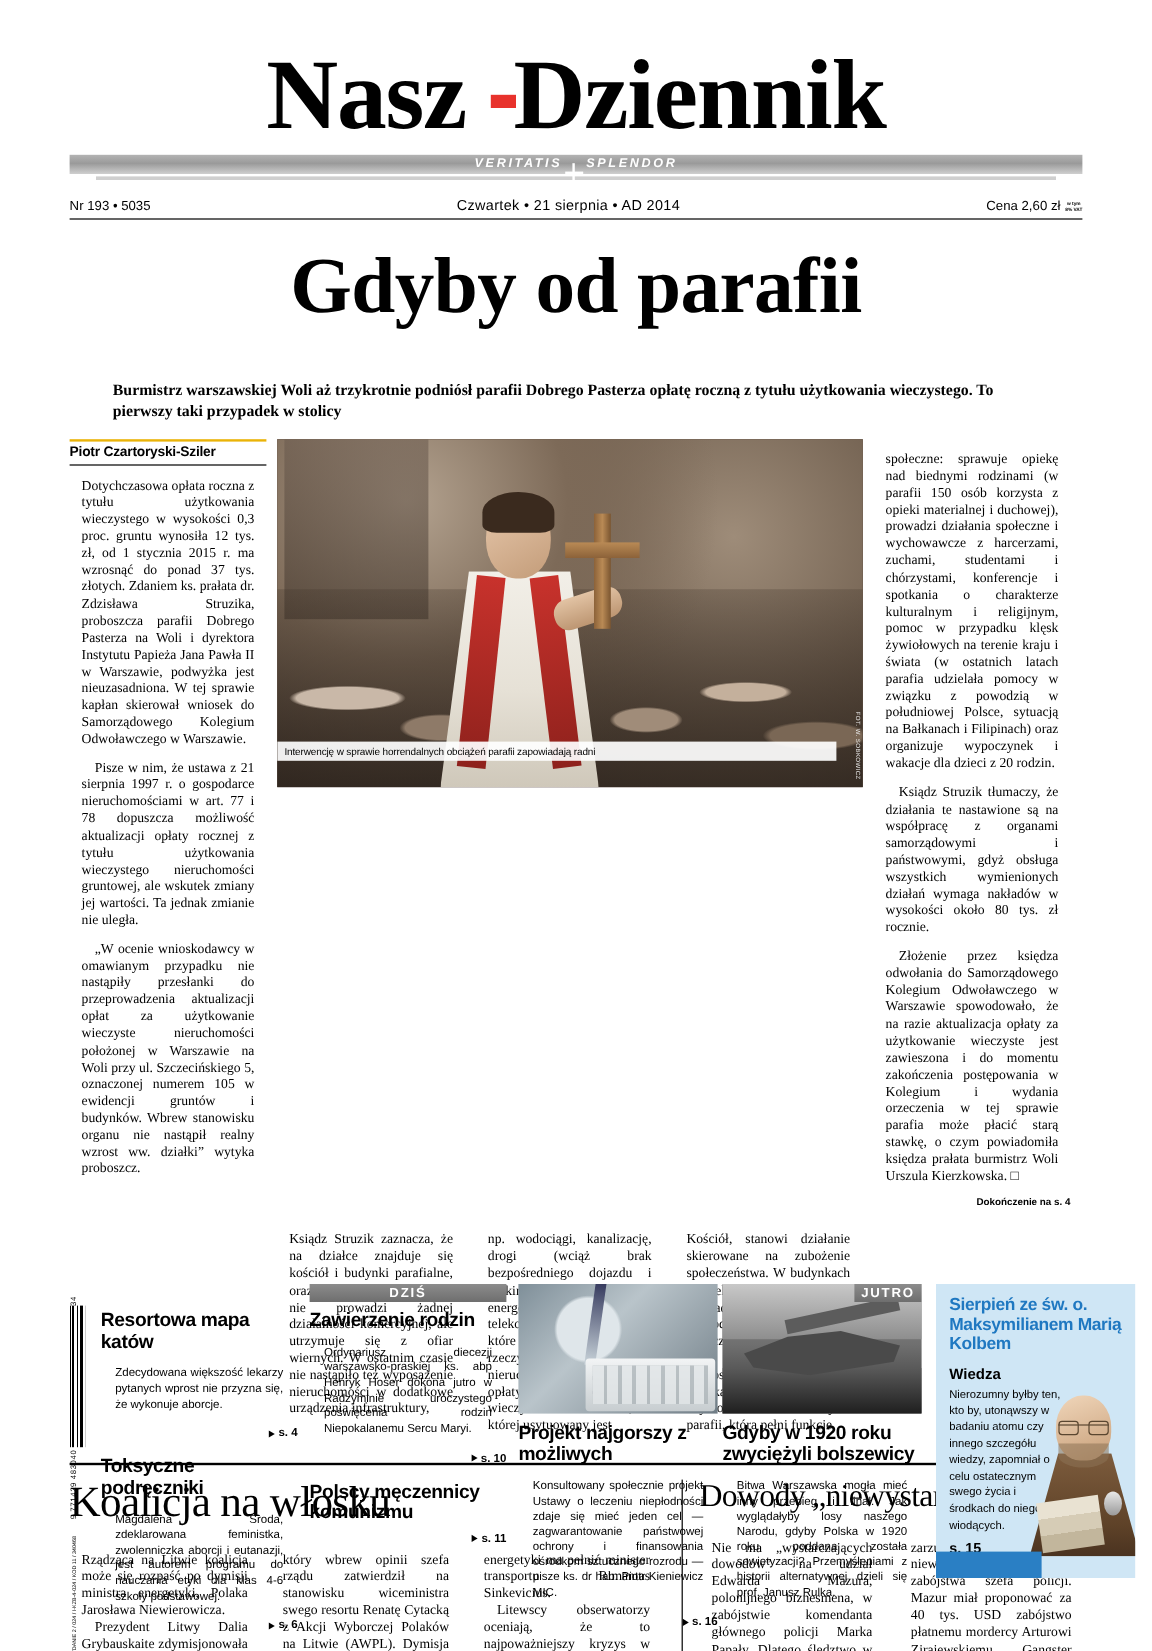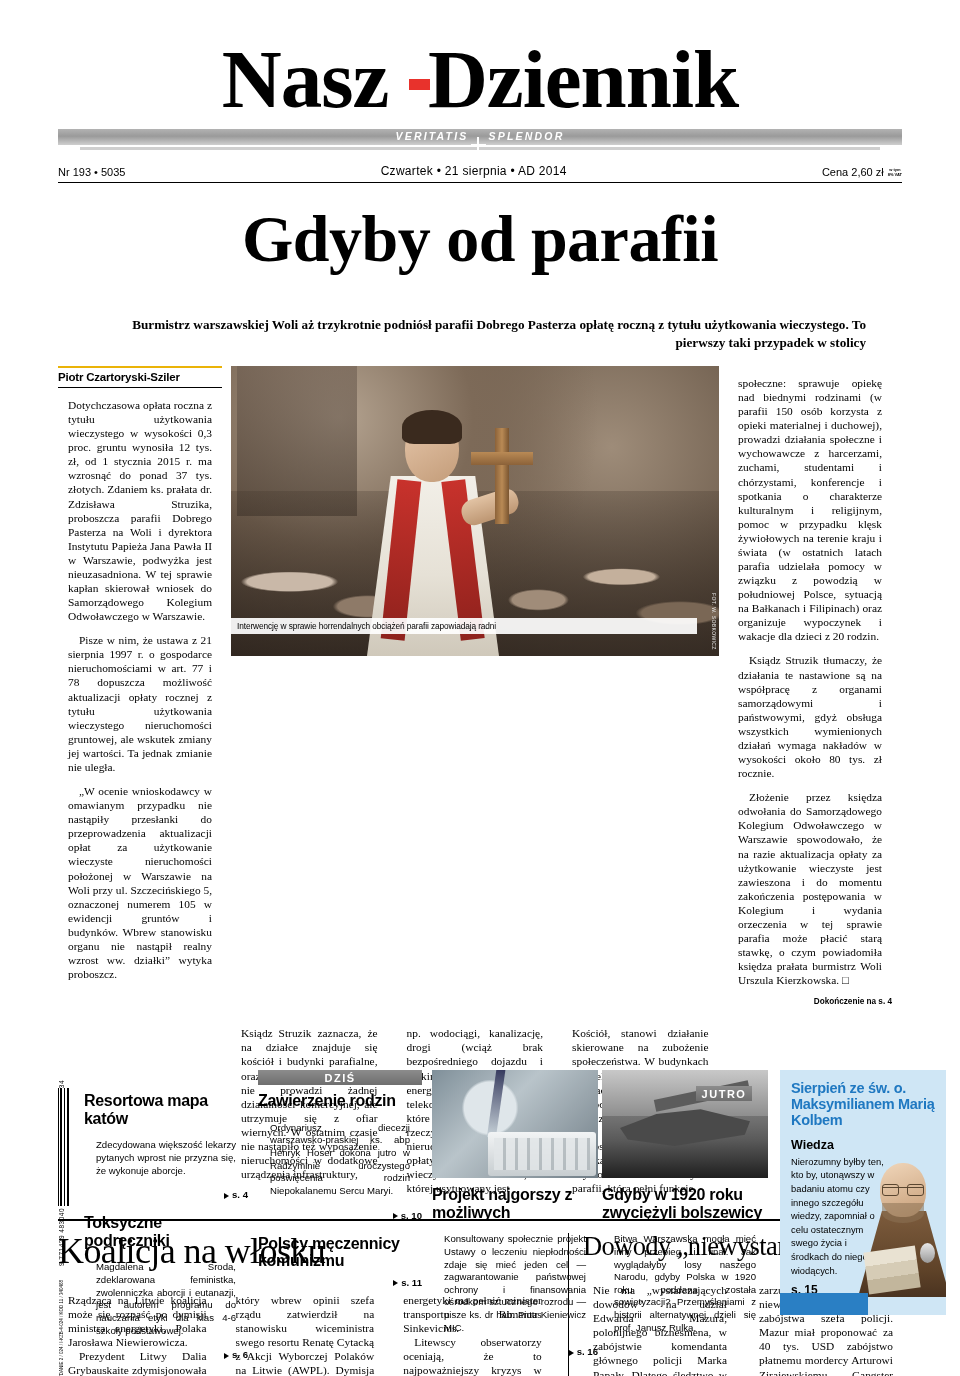--- a/index.html
+++ b/index.html
@@ -127,21 +127,21 @@
   
   .lead-headline {
     text-align: center;
     font-size: 66px;
     font-weight: bold;
     line-height: 1.02;
     margin-top: 22px;
     letter-spacing: -0.5px;
   }
   .lead-sub {
-    text-align: right;
+    text-align: left;
     font-size: 13.2px;
     font-weight: bold;
     line-height: 1.35;
     margin: 16px 36px 0 36px;
   }
 
   
   .lead-grid {
     display: flex;
     margin-top: 14px;
@@ -761,21 +761,21 @@
         <div class="pageref"><span class="tri"></span><span>s. 16</span></div>
       </div>
     </div>
 
     <div class="promo-col promo-pic2">
       <div class="minipic2">
         <div class="sky"></div>
         <div class="ground"></div>
         <div class="plane"></div>
         <div class="wing"></div>
-        <div class="tag" style="position:absolute; right:0; top:0; width:56px; margin:16px;">JUTRO</div>
+        <div class="tag" style="position:absolute; right:0; top:0; width:56px; margin:0;">JUTRO</div>
       </div>
       <div class="promo-block">
         <h3 class="promo-h">Gdyby w 1920 roku zwyciężyli bolszewicy</h3>
         <p class="promo-p">Bitwa Warszawska mogła mieć inny przebieg i finał. Jak wyglądałyby losy naszego Narodu, gdyby Polska w 1920 roku poddana została sowietyzacji? Przemyśleniami z historii alternatywnej dzieli się prof. Janusz Rulka.</p>
       </div>
     </div>
 
     <div class="divider-v"></div>
 
     <div class="promo-col promo-blue" style="margin-left:6px;">

